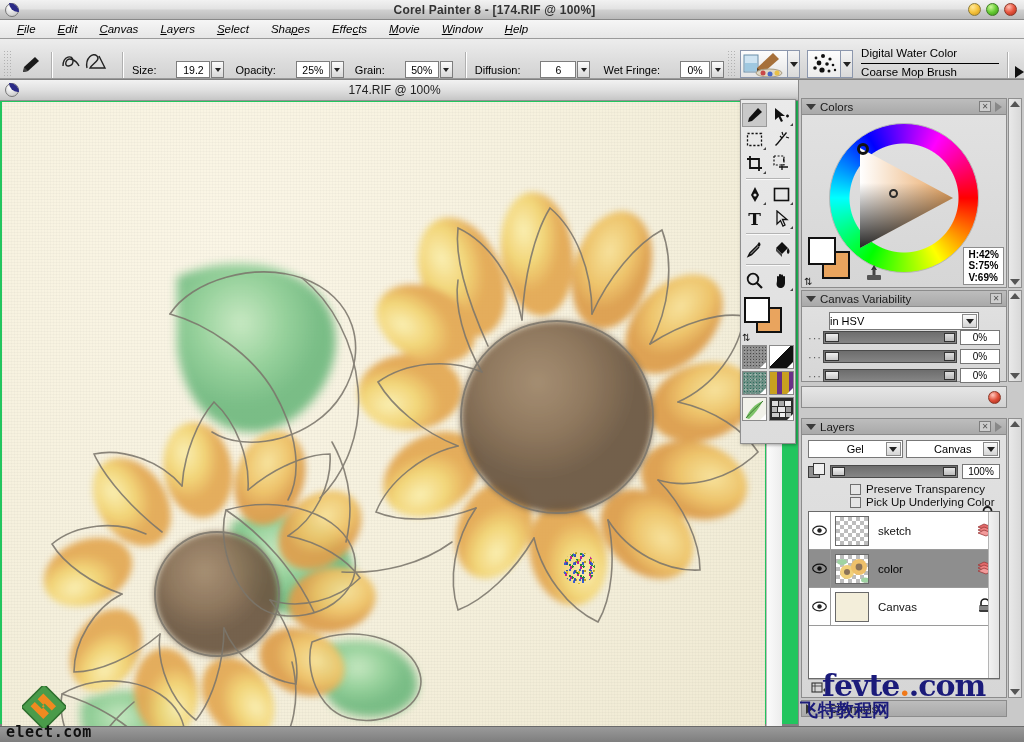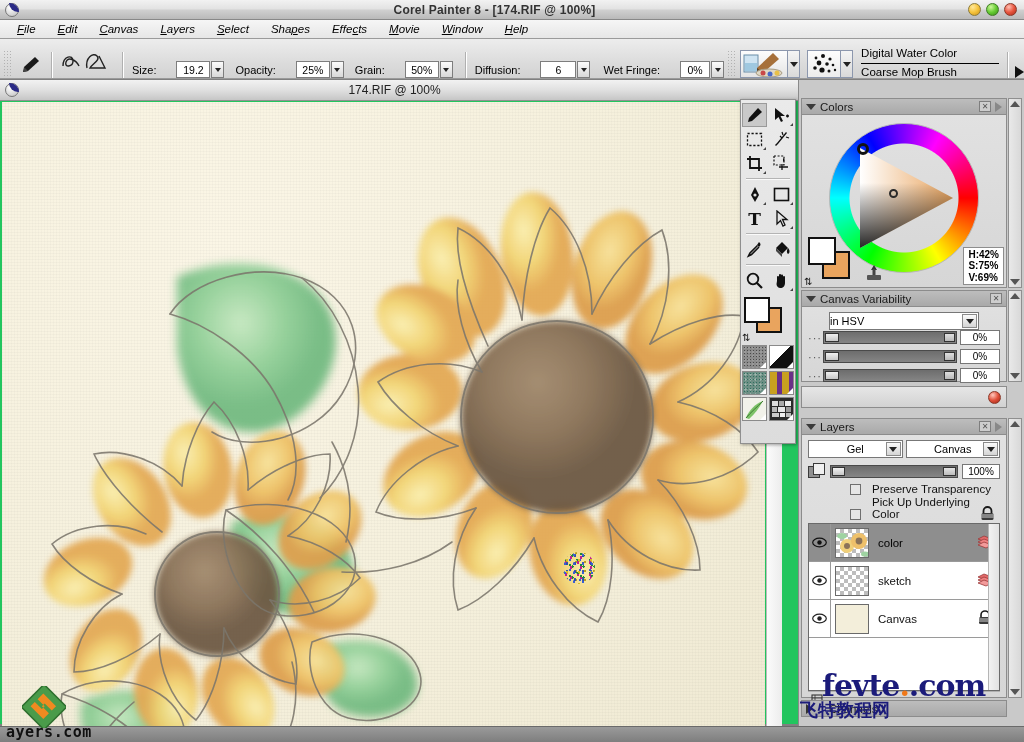--- a/index.html
+++ b/index.html
@@ -319,21 +319,21 @@
   .op-slider {
     flex: 1; height: 13px; border: 1px solid #4a4a4a; position: relative;
     background: linear-gradient(to bottom,#6d6d6d,#858585);
   }
   .op-slider .sk { position:absolute;left:1px;top:1px;width:13px;height:9px;
     background:linear-gradient(to bottom,#f0f0f0,#c7c7c7);border:1px solid #333;}
   .op-slider .endk { position:absolute;right:1px;top:1px;width:13px;height:9px;
     background:linear-gradient(to bottom,#e4e4e4,#bdbdbd);border:1px solid #333;}
   .op-val { width: 38px; height:15px; background:#fff;border:1px solid #777;
     display:flex;align-items:center;justify-content:center;font-size:10px;}
-  .chk-row { display: flex; align-items: flex-end; gap: 11px; margin-bottom: 1px; padding-left: 42px; }
+  .chk-row { display: flex; align-items: center; gap: 5px; margin-bottom: 1px; padding-left: 42px; }
   .chkbox { width: 11px; height: 11px; background: #e6e6e6; border: 1px solid #6f6f6f; flex: none; }
   .chk-lbl { font-size: 11.5px; color: #111; }
   #lockicon { position: absolute; right: 10px; top: 70px; }
 
   .layerlist {
     border: 1px solid #6a6a6a; background: #fff; height: 168px; margin-top: 3px;
     position: relative; overflow: hidden;
   }
   .layerrow {
     height: 38px; display: flex; align-items: center;
@@ -999,20 +999,38 @@
           <svg width="17" height="17" viewBox="0 0 17 17">
             <path d="M4.5 8 L4.5 6 A4 4 0 0 1 12.5 6 L12.5 8" fill="none" stroke="#1a1a1a" stroke-width="1.8"></path>
             <rect x="2.5" y="8" width="12" height="7" rx="1.5" fill="#3a3a3a"></rect>
             <path d="M2.5 10 L14.5 10 M2.5 12 L14.5 12" stroke="#cfcfcf" stroke-width="1"></path>
           </svg>
         </div>
 
         <div class="layerlist">
           <div class="lscroll"></div>
 
+          <div class="layerrow">
+            <div class="eyecell">
+              <svg width="15" height="11" viewBox="0 0 15 11">
+                <ellipse cx="7.5" cy="5.5" rx="6.8" ry="4.3" fill="none" stroke="#222" stroke-width="1.2"></ellipse>
+                <circle cx="7.5" cy="5.5" r="2.2" fill="#222"></circle>
+              </svg>
+            </div>
+            <div class="thumb"></div>
+            <div class="lname">sketch</div>
+            <div class="stackicon">
+              <svg width="16" height="14" viewBox="0 0 16 14">
+                <path d="M1 4 L7 1 L15 4 L9 7 Z" fill="#e26a6a" stroke="#9a3a3a" stroke-width=".8"></path>
+                <path d="M1 7 L7 4 L15 7 L9 10 Z" fill="#ef8282" stroke="#9a3a3a" stroke-width=".8"></path>
+                <path d="M1 10 L7 7 L15 10 L9 13 Z" fill="#f29a9a" stroke="#9a3a3a" stroke-width=".8"></path>
+              </svg>
+            </div>
+          </div>
+
           <div class="layerrow active">
             <div class="eyecell">
               <svg width="15" height="11" viewBox="0 0 15 11">
                 <ellipse cx="7.5" cy="5.5" rx="6.8" ry="4.3" fill="none" stroke="#111" stroke-width="1.2"></ellipse>
                 <circle cx="7.5" cy="5.5" r="2.2" fill="#111"></circle>
               </svg>
             </div>
             <div class="thumb">
               <svg width="34" height="30" viewBox="0 0 34 30" style="position:absolute;left:0;top:0">
                 <circle cx="11" cy="17" r="7" fill="#f0d07a"></circle>
@@ -1033,38 +1051,20 @@
             </div>
           </div>
 
           <div class="layerrow">
             <div class="eyecell">
               <svg width="15" height="11" viewBox="0 0 15 11">
                 <ellipse cx="7.5" cy="5.5" rx="6.8" ry="4.3" fill="none" stroke="#222" stroke-width="1.2"></ellipse>
                 <circle cx="7.5" cy="5.5" r="2.2" fill="#222"></circle>
               </svg>
             </div>
-            <div class="thumb"></div>
-            <div class="lname">sketch</div>
-            <div class="stackicon">
-              <svg width="16" height="14" viewBox="0 0 16 14">
-                <path d="M1 4 L7 1 L15 4 L9 7 Z" fill="#e26a6a" stroke="#9a3a3a" stroke-width=".8"></path>
-                <path d="M1 7 L7 4 L15 7 L9 10 Z" fill="#ef8282" stroke="#9a3a3a" stroke-width=".8"></path>
-                <path d="M1 10 L7 7 L15 10 L9 13 Z" fill="#f29a9a" stroke="#9a3a3a" stroke-width=".8"></path>
-              </svg>
-            </div>
-          </div>
-
-          <div class="layerrow">
-            <div class="eyecell">
-              <svg width="15" height="11" viewBox="0 0 15 11">
-                <ellipse cx="7.5" cy="5.5" rx="6.8" ry="4.3" fill="none" stroke="#222" stroke-width="1.2"></ellipse>
-                <circle cx="7.5" cy="5.5" r="2.2" fill="#222"></circle>
-              </svg>
-            </div>
             <div class="thumb" style="background-image:none;background:#f3eeda"></div>
             <div class="lname">Canvas</div>
             <div class="stackicon">
               <svg width="16" height="15" viewBox="0 0 16 15">
                 <path d="M4 7 L4 5 A4 4 0 0 1 12 5 L12 7" fill="none" stroke="#1a1a1a" stroke-width="1.6"></path>
                 <rect x="2" y="7" width="12" height="7" rx="1.5" fill="#3a3a3a"></rect>
                 <path d="M2 9 L14 9 M2 11 L14 11" stroke="#cfcfcf" stroke-width="1"></path>
               </svg>
             </div>
           </div>
@@ -1097,16 +1097,16 @@
 
   <div class="wm-logo">
     <svg width="44" height="42" viewBox="0 0 44 42">
       <g transform="rotate(45 22 21)">
         <rect x="6" y="5" width="32" height="32" fill="#4a9b4a"></rect>
         <path d="M12 12 L30 12 L30 18 L20 18 L20 22 L30 22 L30 30 L12 30 L12 24 L22 24 L22 20 L12 20 Z" fill="#f08a20"></path>
         <rect x="6" y="5" width="32" height="32" fill="none" stroke="#2f6f2f" stroke-width="1.5"></rect>
       </g>
     </svg>
   </div>
-  <div class="wm-bits">ayers.com</div>
+  <div class="wm-bits">elect.com</div>
 
   <div id="taskbar"></div>
 </div>
 
 </body></html>

